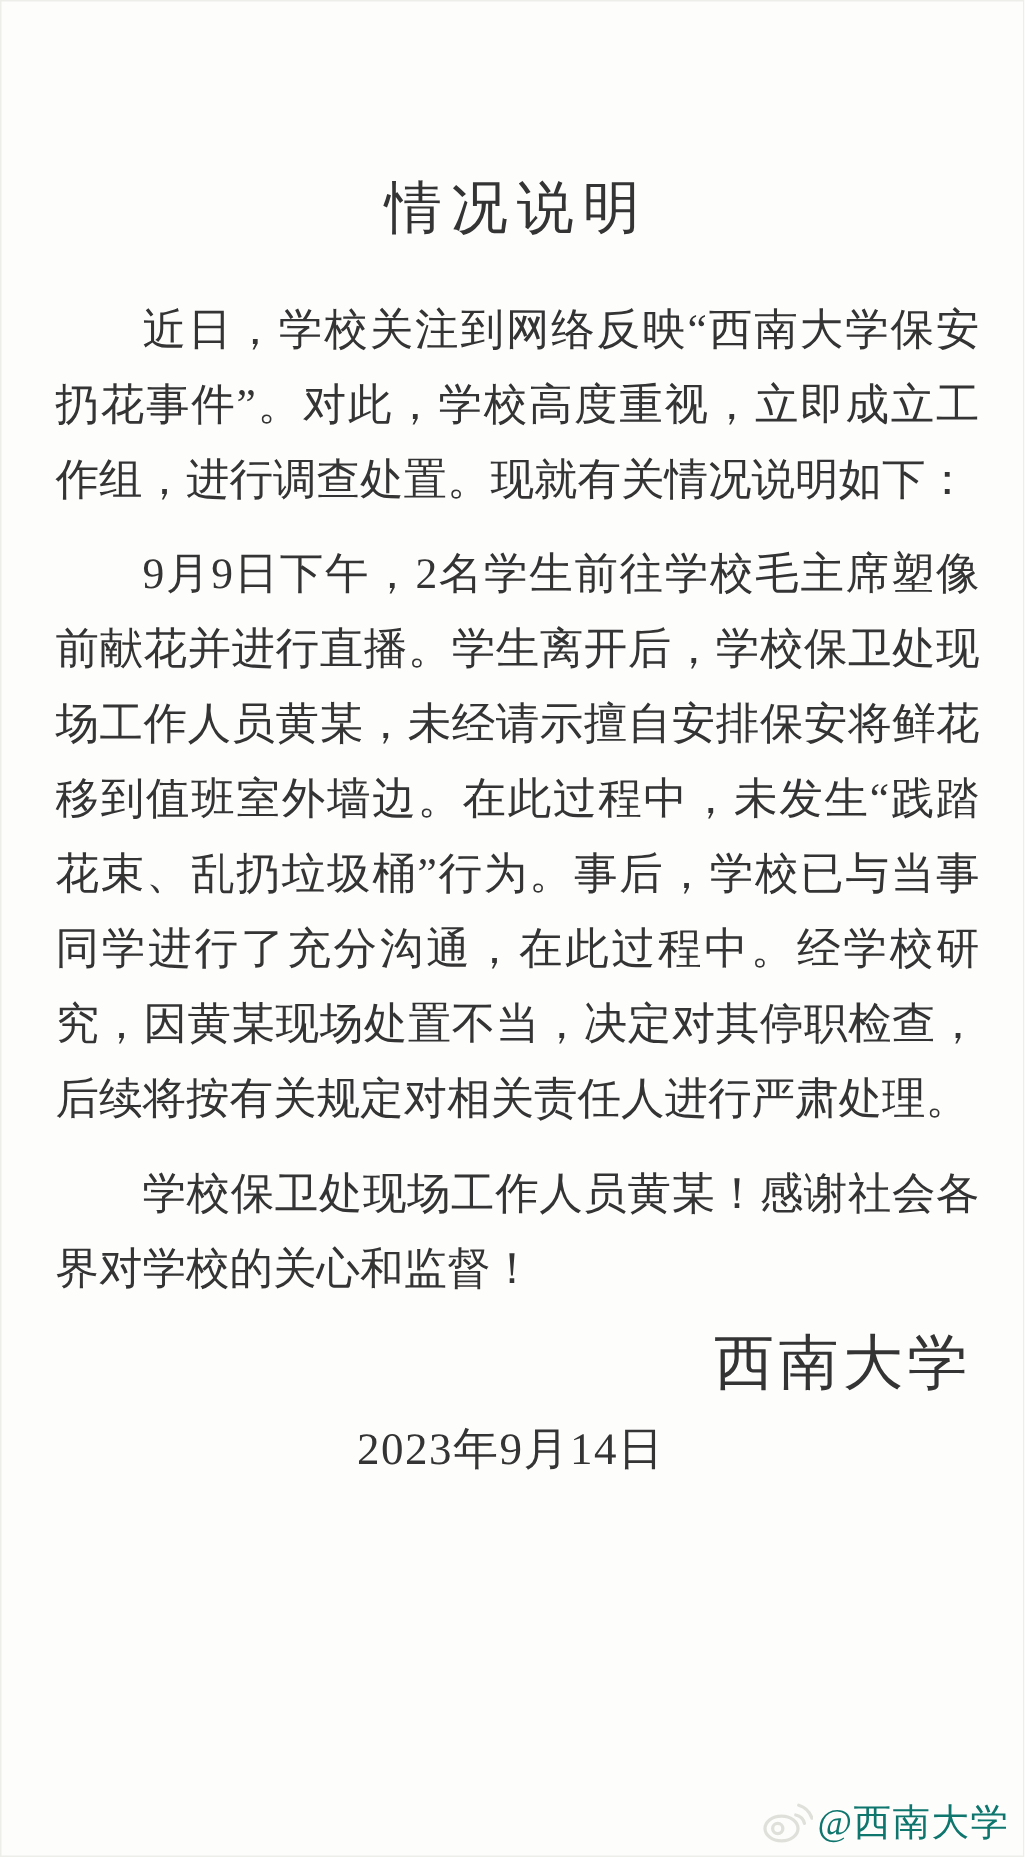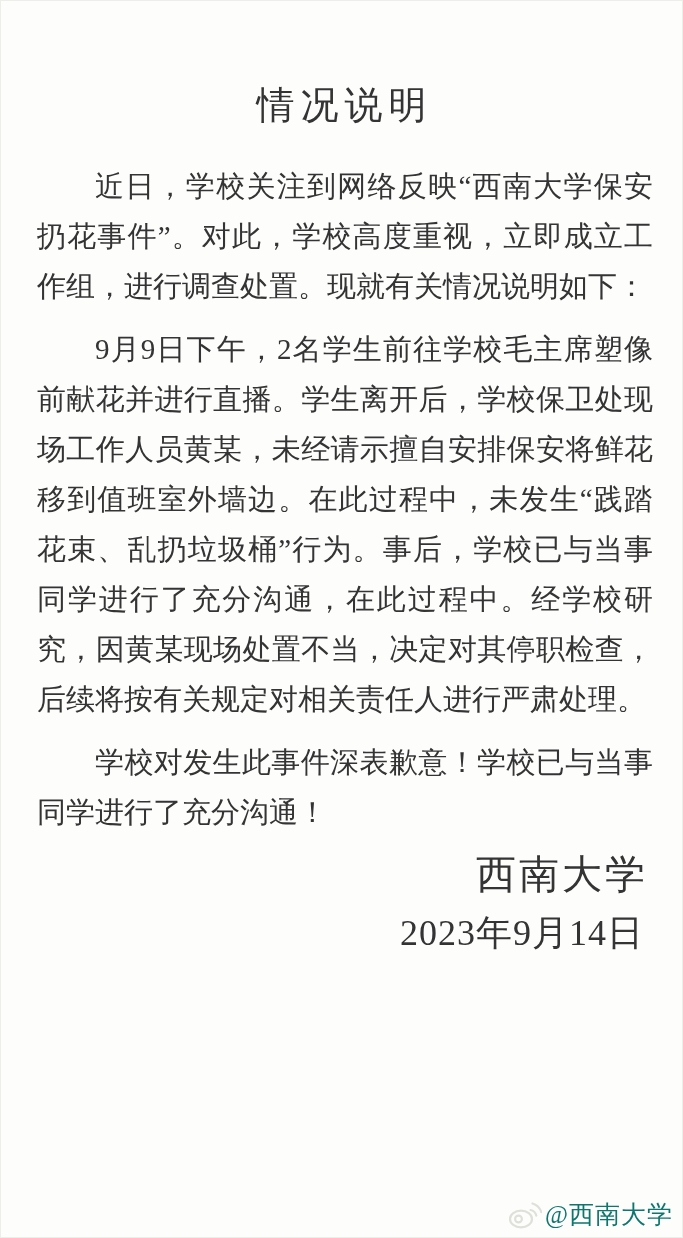--- a/index.html
+++ b/index.html
@@ -13,21 +13,21 @@
     height: 1238px;
     box-sizing: border-box;
     background: #fdfdfc;
     border: 1px solid #ededea;
     overflow: hidden;
     font-family: "Liberation Serif", "DejaVu Serif", serif;
     color: #343434;
   }
   .doc-title {
     margin: 0;
-    padding-top: 82px;
+    padding-top: 116px;
     text-align: center;
     font-size: 38px;
     line-height: 1.18;
     font-weight: normal;
     letter-spacing: 6px;
     text-indent: 6px;
   }
   .content {
     margin: 33px 29px 0 36px; 
   }
@@ -45,23 +45,23 @@
   .signature {
     margin-top: 13px;
     font-size: 40px;
     line-height: 50px;
     text-align: right;
     padding-right: 5px;
     letter-spacing: 3px;
   }
   .date {
     margin-top: 8px;
-    font-size: 36px;
+    font-size: 30px;
     line-height: 50px;
-    text-align: right;
+    text-align: center;
     padding-right: 9px;
     letter-spacing: 1px;
   }
   .watermark {
     position: absolute;
     right: 9px;
     bottom: 6px;
     display: flex;
     align-items: center;
     gap: 3px;
@@ -77,21 +77,21 @@
 </head>
 <body>
 
 <div class="page">
 
   <h1 class="doc-title">情况说明</h1>
 
   <div class="content">
     <p class="para">近日，学校关注到网络反映“西南大学保安扔花事件”。对此，学校高度重视，立即成立工作组，进行调查处置。现就有关情况说明如下：</p>
     <p class="para">9月9日下午，2名学生前往学校毛主席塑像前献花并进行直播。学生离开后，学校保卫处现场工作人员黄某，未经请示擅自安排保安将鲜花移到值班室外墙边。在此过程中，未发生“践踏花束、乱扔垃圾桶”行为。事后，学校已与当事同学进行了充分沟通，在此过程中。经学校研究，因黄某现场处置不当，决定对其停职检查，后续将按有关规定对相关责任人进行严肃处理。</p>
-    <p class="para">学校对发生此事件深表歉意！学校已与当事同学进行了充分沟通！</p>
+    <p class="para">学校保卫处现场工作人员黄某！感谢社会各界对学校的关心和监督！</p>
 
     <div class="signature">西南大学</div>
 
     <div class="date">2023年9月14日</div>
   </div>
 
   <div class="watermark">
     <span>
       <svg width="34" height="29" viewBox="0 0 34 29" fill="none" stroke="#e0e0db" stroke-width="2.2" stroke-linecap="round">
         <ellipse cx="13" cy="19" rx="11" ry="8.3"></ellipse>

